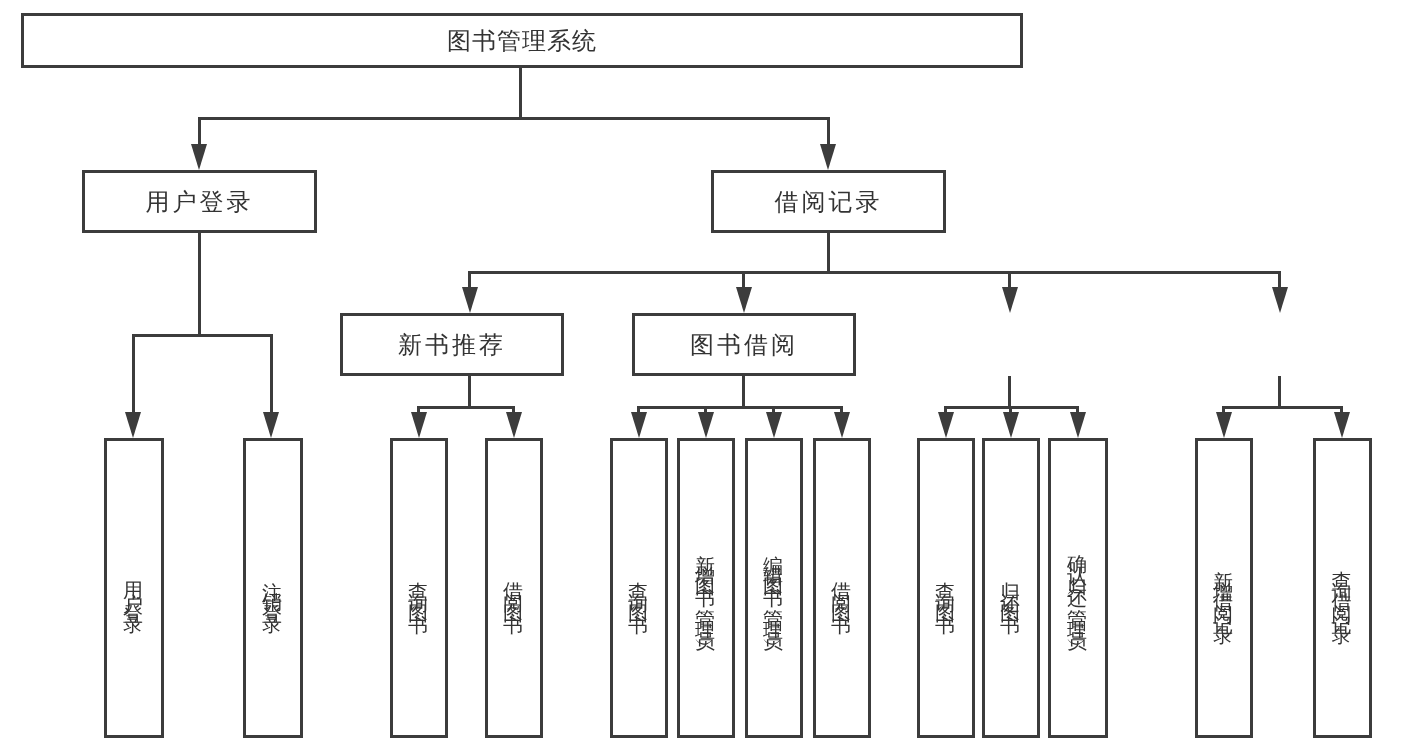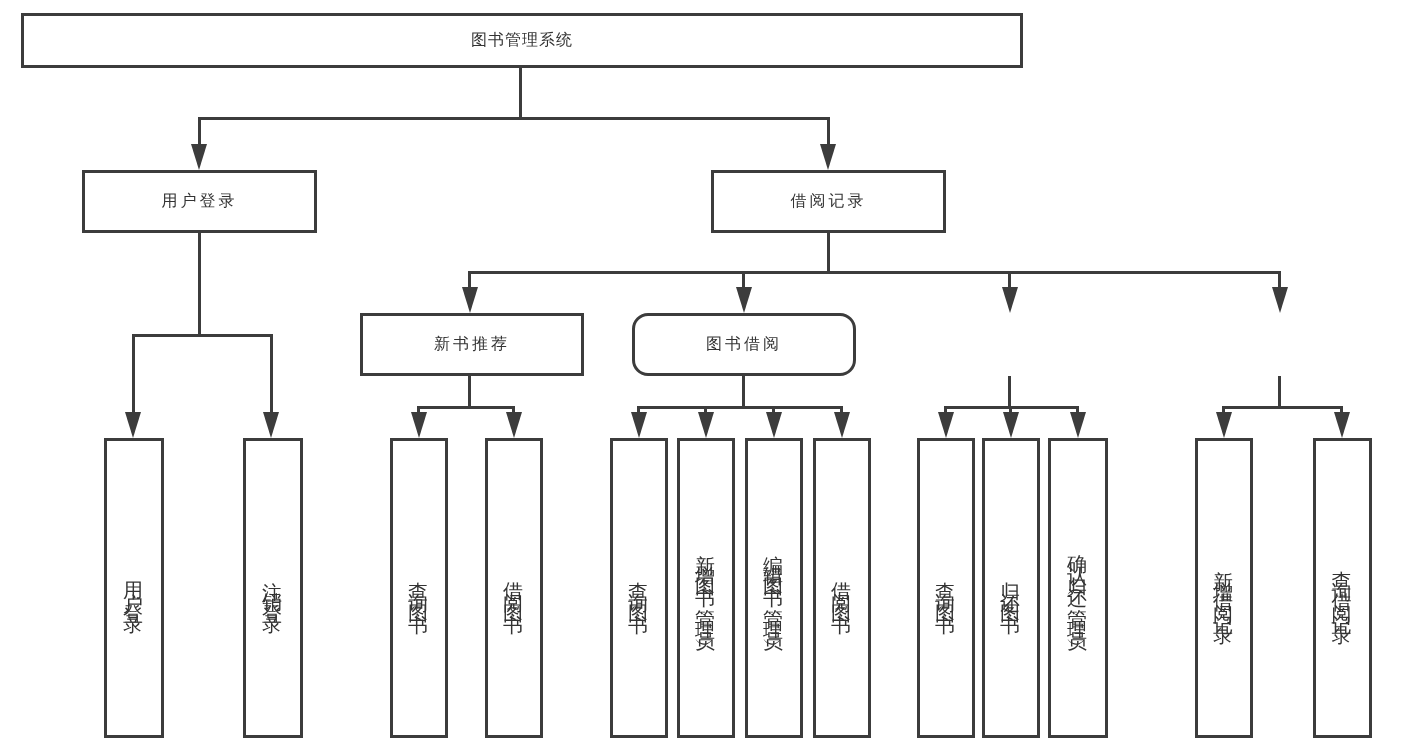--- a/index.html
+++ b/index.html
@@ -15,21 +15,21 @@
     font-family:"Liberation Sans", sans-serif;
   }
   .node{
     position:absolute;
     box-sizing:border-box;
     border:3px solid var(--line);
     background:#ffffff;
     display:flex;
     align-items:center;
     justify-content:center;
-    font-size:16px;
+    font-size:24px;
     color:var(--text);
     letter-spacing:3px;
     text-align:center;
   }
   .root{letter-spacing:1px;}
   .vert{
     writing-mode:vertical-rl;
     text-orientation:mixed;
     letter-spacing:11px;
     font-size:20px;
@@ -57,23 +57,23 @@
 <body>
 
 <div id="canvas">
 
   <div class="node root" style="left:21px;top:13px;width:1002px;height:55px;">图书管理系统</div>
 
   <div class="node" style="left:82px;top:170px;width:235px;height:63px;">用户登录</div>
 
   <div class="node" style="left:711px;top:170px;width:235px;height:63px;">借阅记录</div>
 
-  <div class="node" style="left:360px;top:313px;width:224px;height:63px;">新书推荐</div>
+  <div class="node" style="left:340px;top:313px;width:224px;height:63px;">新书推荐</div>
 
-  <div class="node" style="left:632px;top:313px;width:224px;height:63px;border-radius:16px;">图书借阅</div>
+  <div class="node" style="left:632px;top:313px;width:224px;height:63px;">图书借阅</div>
 
 
 
   <div class="node vert" style="left:104px;top:438px;width:60px;height:300px;">用户登录</div>
 
   <div class="node vert" style="left:243px;top:438px;width:60px;height:300px;">注销登录</div>
 
   <div class="node vert" style="left:390px;top:438px;width:58px;height:300px;">查询图书</div>
 
   <div class="node vert" style="left:485px;top:438px;width:58px;height:300px;">借阅图书</div>

